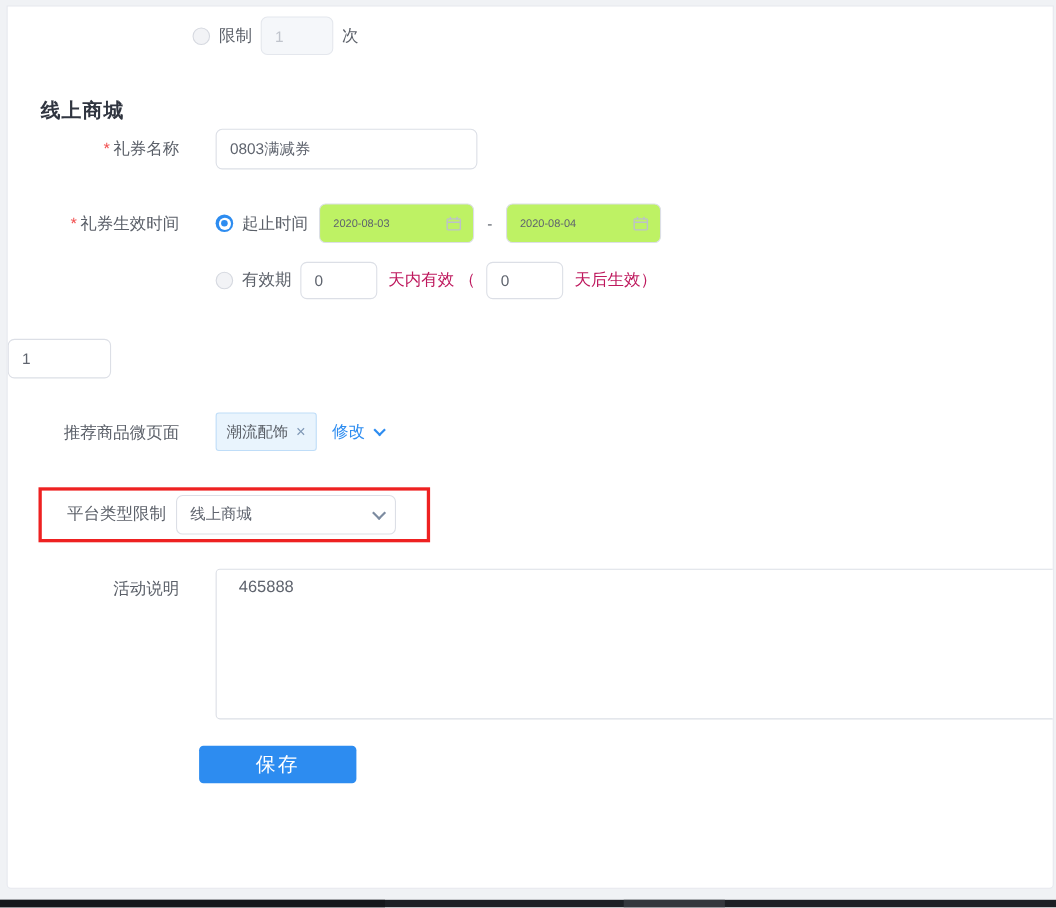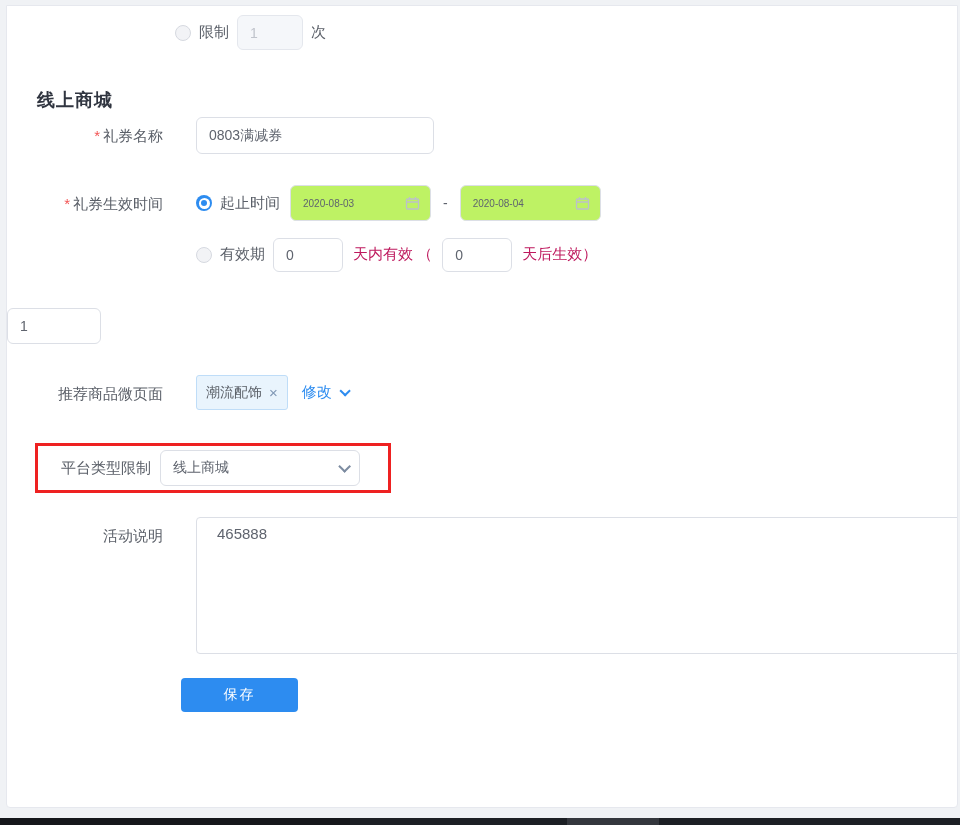--- a/index.html
+++ b/index.html
@@ -102,23 +102,23 @@
     display:inline-block; width:9px; height:9px;
     border-right:2px solid #7c8ba0; border-bottom:2px solid #7c8ba0;
     transform:rotate(45deg) translateY(-3px);
   }
   .desc-area {
     width:778px; height:137px; border:1px solid #dcdfe6; border-radius:4px;
     font-size:15px; color:#5f646e; padding:7px 20px; resize:none;
     font-family:"Liberation Sans","DejaVu Sans",sans-serif; outline:none;
   }
   .save-btn {
-    margin-left:174px; width:117px; height:34px;
+    margin-left:174px; width:143px; height:34px;
     background:#2d8cf0; color:#ffffff; border:none; border-radius:4px;
-    font-size:14px; cursor:pointer; letter-spacing:2px;
+    font-size:18px; cursor:pointer; letter-spacing:2px;
     font-family:"Liberation Sans","DejaVu Sans",sans-serif;
   }
   .row-desc { margin-bottom:24px; }
   .row-time { margin-bottom:28px; }
   .row-platform { margin-bottom:24px; }
   .bottom-bar {
     position:absolute; left:0; bottom:0; width:960px; height:7px;
     background:#1c1f24;
   }
   .bottom-bar .seg-dark { position:absolute; left:0; top:0; width:350px; height:7px; background:#15171b; }

